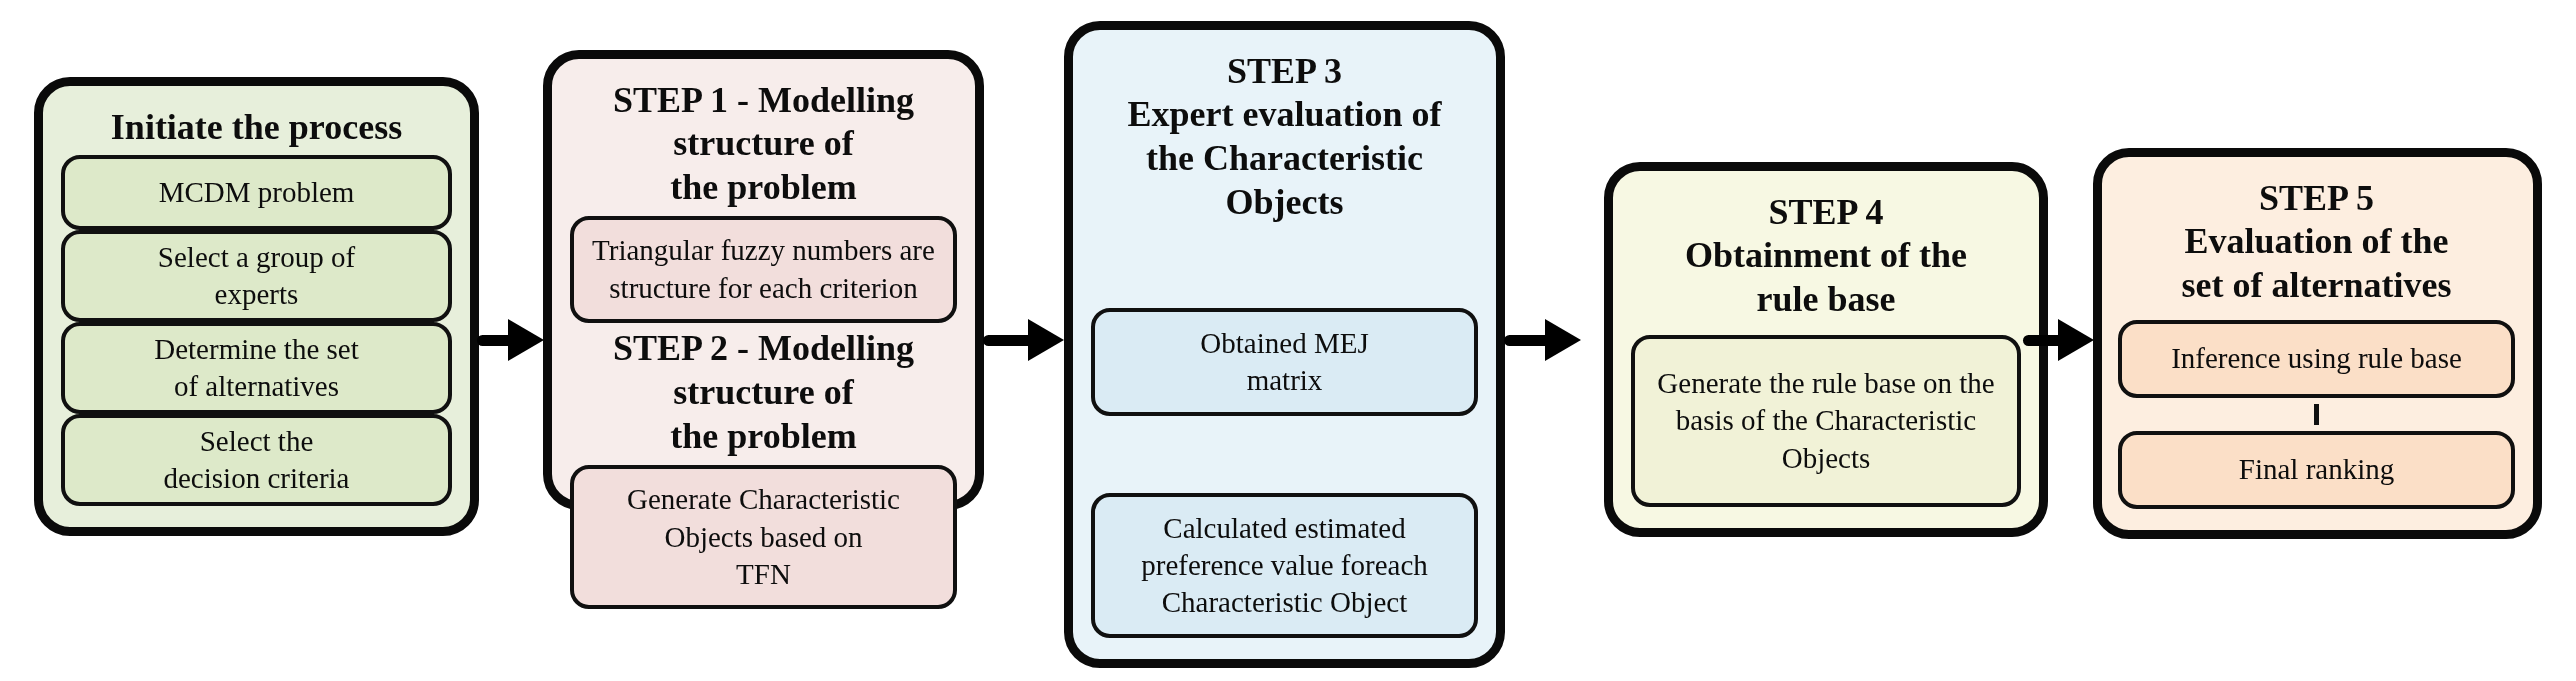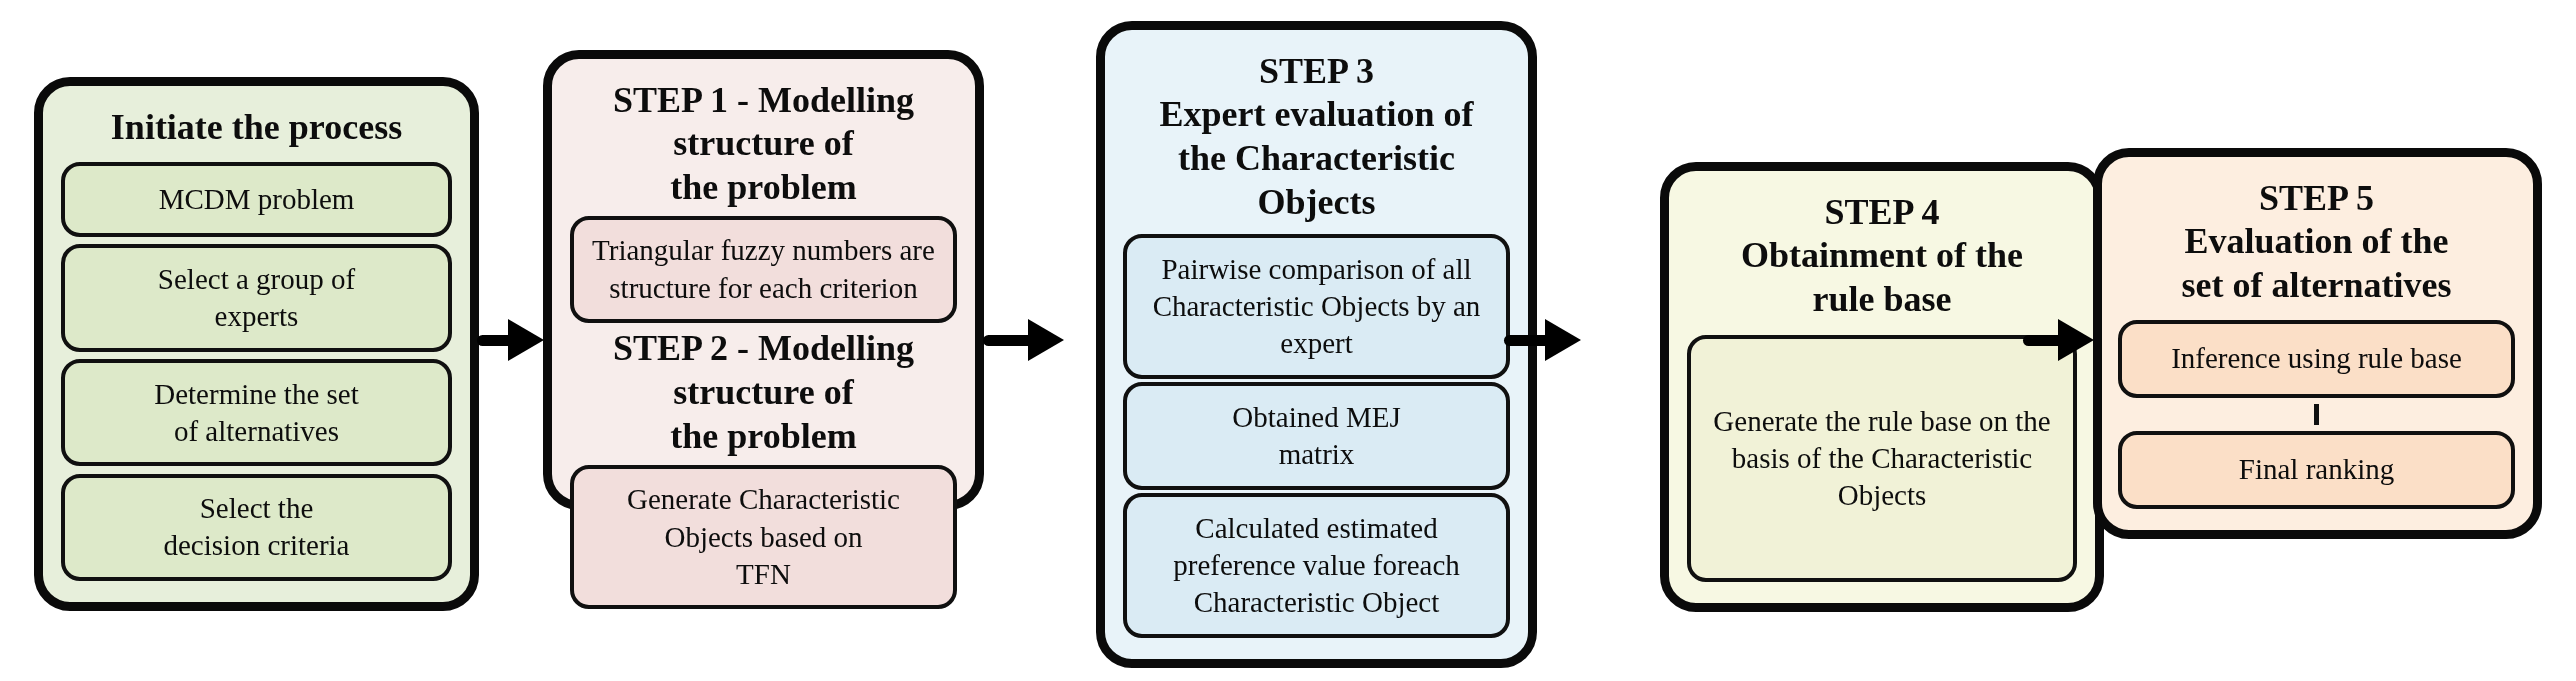--- a/index.html
+++ b/index.html
@@ -39,30 +39,30 @@
     display: flex;
     align-items: center;
     justify-content: center;
     text-align: center;
     white-space: pre-line;
     font-size: 29px;
     line-height: 1.28;
     padding: 12.6px 14px;
   }
   
-  .s1 { left: 34px;  top: 77px; width: 445px; height: 534px; background: #e7efdb; }
+  .s1 { left: 34px;  top: 77px; width: 445px; height: 459px; background: #e7efdb; }
   .s1 .node { background: #dde9c9; min-height: 75px; }
   
   .s2 { left: 543px; top: 50px;  width: 441px; height: 460px; background: #f7edeb; }
   .s2 .node { background: #f2dedc; }
   
-  .s3 { left: 1064px; top: 21px; width: 441px; height: 647px; background: #e8f3f9; margin-left: 32px; }
+  .s3 { left: 1064px; top: 21px; width: 441px; height: 647px; background: #e8f3f9; }
   .s3 .node { background: #daebf4; }
   
-  .s4 { left: 1660px; top: 162px; width: 444px; height: 450px; background: #f7f8e3; }
+  .s4 { left: 1604px; top: 162px; width: 444px; height: 375px; background: #f7f8e3; }
   .s4 .node { background: #f1f2d7; flex: 1; margin-top: 7px; }
   
   .s5 { left: 2093px; top: 148px; width: 449px; height: 391px; background: #fdeee0; padding-left: 16px; }
   .s5 .node { background: #fbdfc7; min-height: 78px; }
   .v-connector {
     width: 4.2px; height: 21px;
     background: #101010;
     align-self: center;
   }
   
@@ -133,23 +133,20 @@
   <div class="arrow a2">
     <div class="shaft"></div>
     <div class="head"></div>
   </div>
 
   <section class="stage s3">
     <h2 class="stage-title">STEP 3
 Expert evaluation of
 the Characteristic
 Objects</h2>
-    <div class="node">Pairwise comparison of all
-Characteristic Objects by an
-expert</div>
     <div class="node">Obtained MEJ
 matrix</div>
     <div class="node">Calculated estimated
 preference value foreach
 Characteristic Object</div>
   </section>
 
   <div class="arrow a3">
     <div class="shaft"></div>
     <div class="head"></div>

